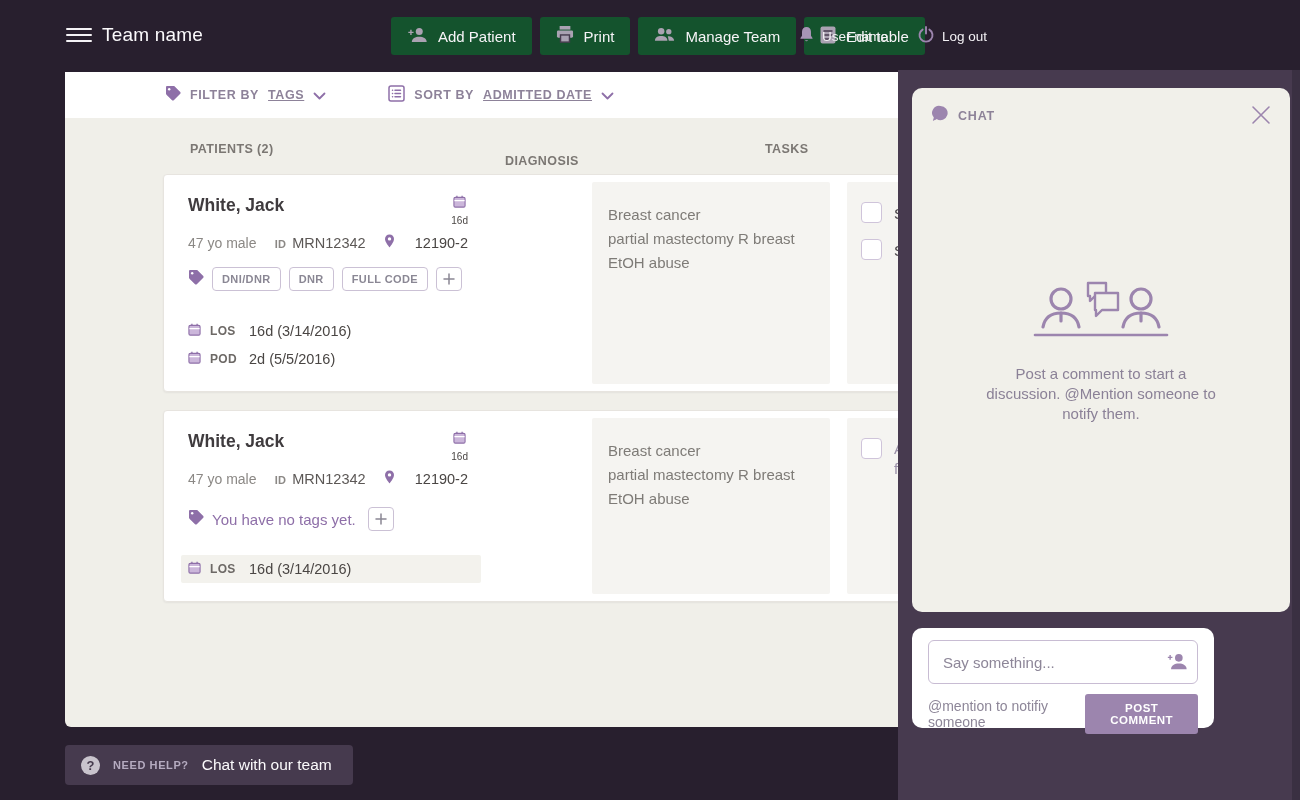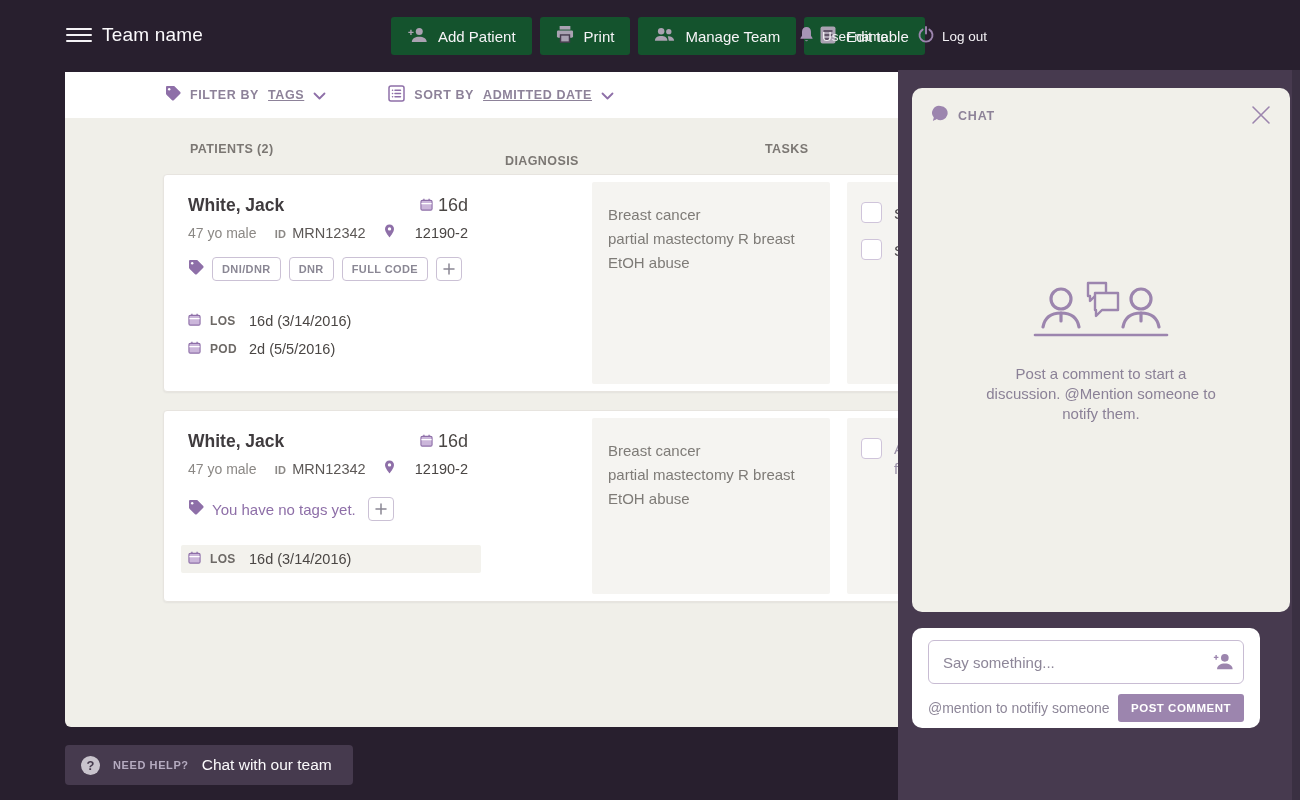--- a/index.html
+++ b/index.html
@@ -30,21 +30,21 @@
   .col-head.c0 { left:125px; } .col-head.c1 { left:440px;margin-top:12px; } .col-head.c2 { left:700px; }
 
   .cards { margin-left:98px; width:770px; }
   .card { position:relative; background:#ffffff; border:1px solid #e7e4df; border-radius:4px;
           box-shadow:0 1px 2px rgba(40,31,46,.06); margin-bottom:18px; overflow:hidden; }
   .card.c1 { height:218px; } .card.c2 { height:192px; }
 
   .card-left { position:absolute; left:0; top:0; width:330px; padding:20px 26px 0 24px; }
   .name-row { display:flex; justify-content:space-between; align-items:flex-start; }
   .p-name { font-size:17.5px; font-weight:bold; color:#3f3b3e; }
-  .p-stay { display:flex; align-items:center; gap:5px; font-size:18px; color:#4a4644; }
+  .p-stay { display:flex; align-items:center; gap:5px; font-size:10px; color:#4a4644;flex-direction:column; }
   .meta-row { display:flex; justify-content:space-between; align-items:center; margin-top:8px; }
   .p-demo { font-size:14px; color:#8b8885; }
   .p-id { display:flex; align-items:baseline; gap:6px; }
   .p-id .idl { font-size:11px; font-weight:bold; color:#8b8885; letter-spacing:.3px; }
   .p-id .mrn { font-size:14.5px; color:#5c5856; }
   .p-loc { display:flex; align-items:center; gap:20px; font-size:14.5px; color:#4a4644; }
   .tags-row { display:flex; align-items:center; gap:8px; margin-top:16px; }
   .chip { height:24px; border:1px solid #cbc1d5; border-radius:4px; background:#fff; color:#8a8794;
           font-size:11px; font-weight:bold; letter-spacing:.4px; padding:0 9px; display:flex; align-items:center; cursor:pointer;
           font-family:"Liberation Sans",sans-serif; }
@@ -69,21 +69,21 @@
   .chat-overlay { position:absolute; left:898px; top:70px; width:402px; height:730px; background:#473a4f; }
   .edge-strip { position:absolute; right:0; top:0; width:8px; height:730px; background:#3a3042; }
   .chat-card { position:absolute; left:14px; top:18px; width:378px; height:524px; background:#f1f0ea; border-radius:10px; }
   .chat-head { display:flex; align-items:center; gap:9px; padding:17px 18px; }
   .chat-title { font-size:12.5px; font-weight:bold; color:#8d8298; letter-spacing:.8px; }
   .chat-close { position:absolute; right:16px; top:14px; width:26px; height:26px; display:flex; align-items:center;
                 justify-content:center; cursor:pointer; }
   .chat-empty { position:absolute; left:0; right:0; top:192px; text-align:center; }
   .chat-empty-text { width:244px; margin:16px auto 0; font-size:15px; color:#8b8197; line-height:20px; }
 
-  .comment-card { position:absolute; left:14px; top:558px; width:348px; height:100px; background:#ffffff; border-radius:10px; }
+  .comment-card { position:absolute; left:14px; top:558px; width:302px; height:100px; background:#ffffff; border-radius:10px; }
   .say-wrap { position:relative; margin:12px 16px 0; height:44px; }
   .say-input { width:100%; height:100%; border:1px solid #c8bcd3; border-radius:6px; padding:0 42px 0 14px;
                font-size:15px; color:#4a4547; font-family:"Liberation Sans",sans-serif; background:#fff; outline:none; }
   .say-input::placeholder { color:#8d8698; opacity:1; }
   .say-addperson { position:absolute; right:10px; top:11px; cursor:pointer; }
   .comment-foot { display:flex; justify-content:space-between; align-items:center; margin:10px 16px 0; }
   .mention-hint { font-size:14px; color:#8d8698; }
   .post-btn { background:#9c85ae; color:#fff; border:none; border-radius:3px; font-size:11.5px; font-weight:bold;
               letter-spacing:.5px; padding:8px 13px; cursor:pointer; font-family:"Liberation Sans",sans-serif; }
 

